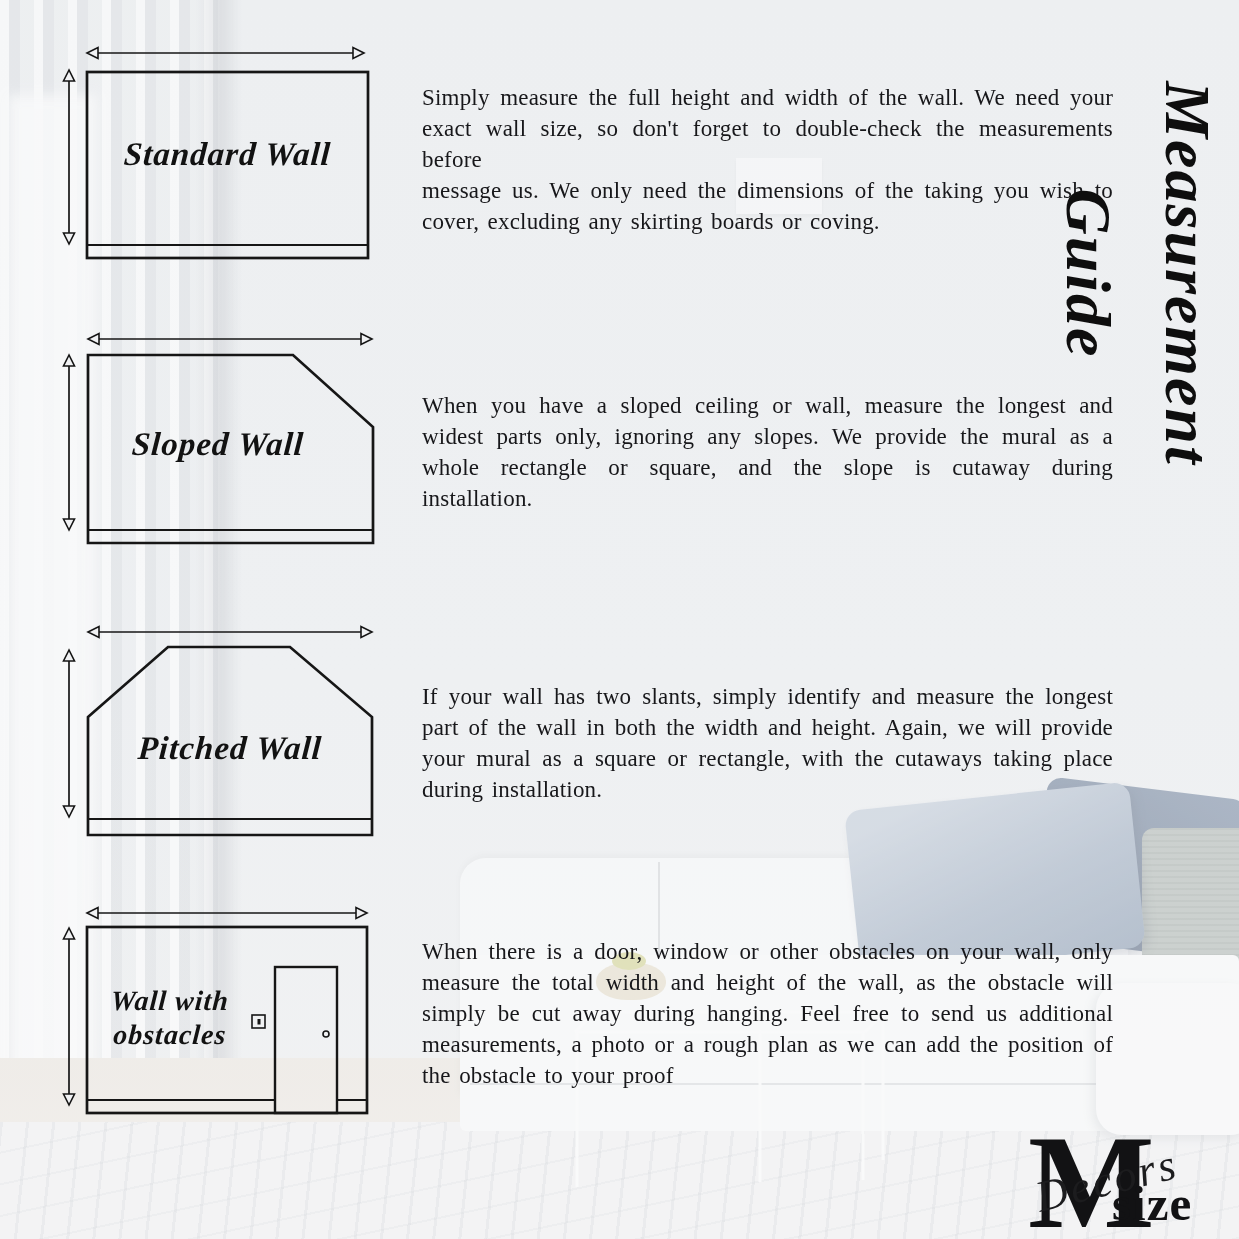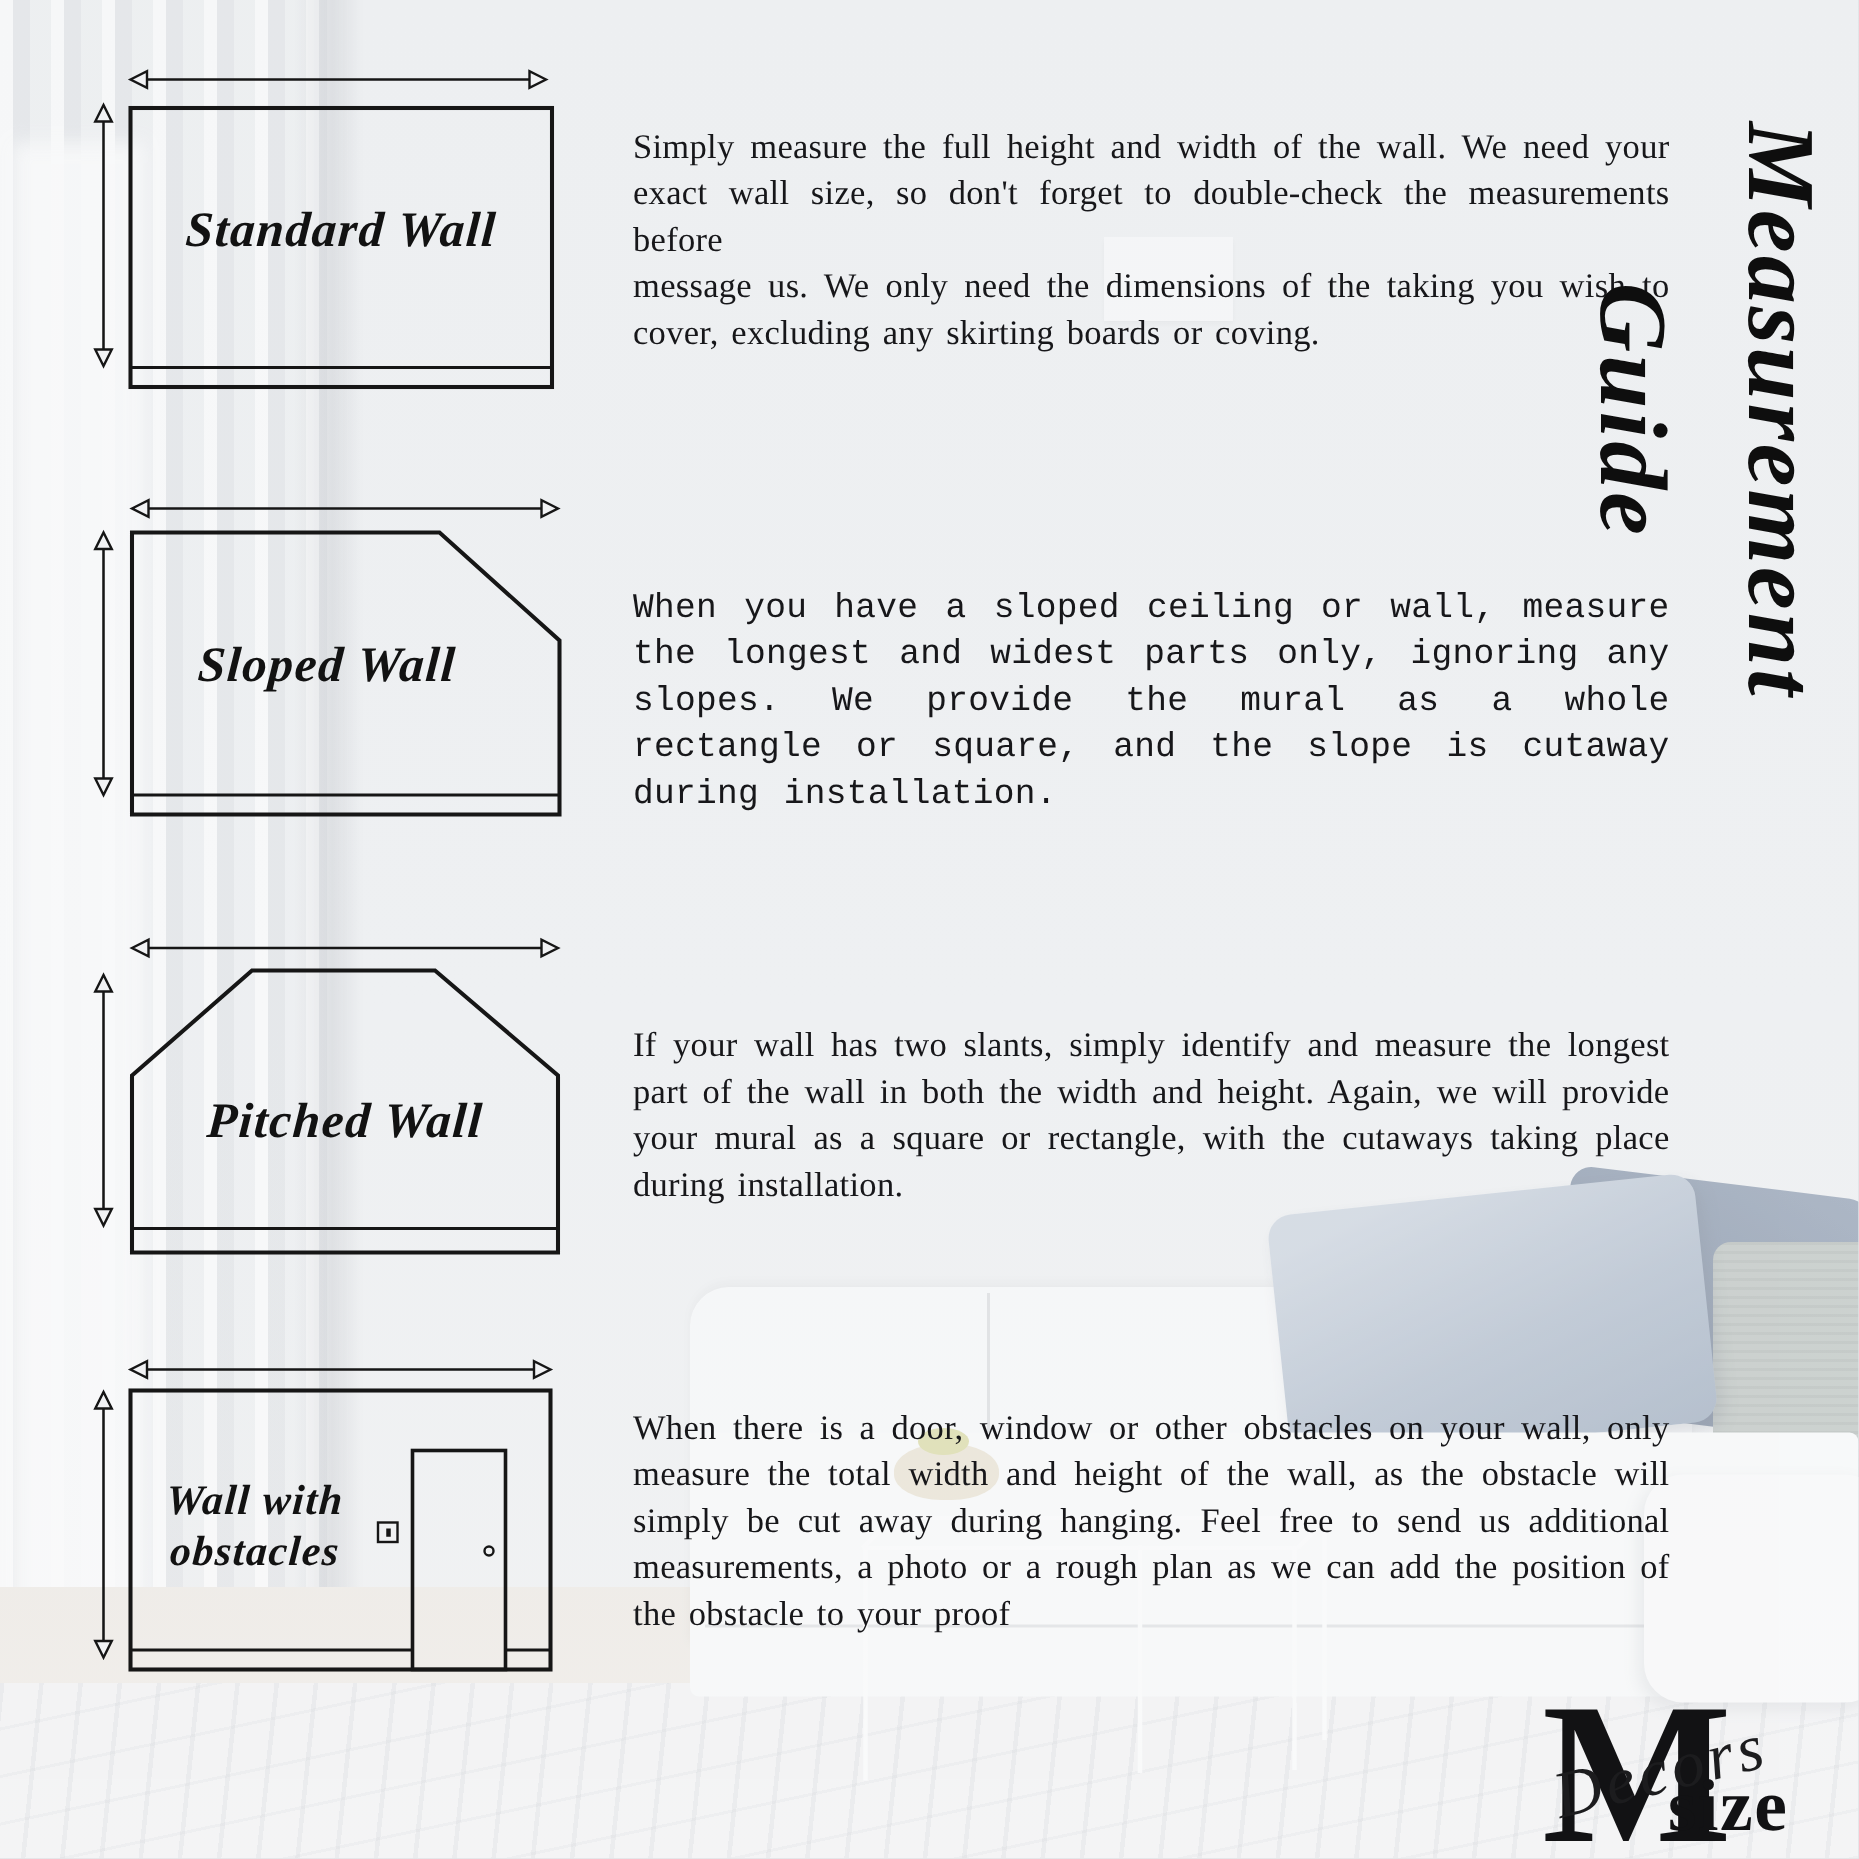--- a/index.html
+++ b/index.html
@@ -176,21 +176,21 @@
         <rect x="199.5" y="126" width="3" height="5.5" fill="#161616"></rect>
       </g>
       <circle class="stroke" cx="268" cy="141" r="3" stroke-width="1.6"></circle>
     </svg>
     <div class="diagram-label label-md" style="left:26px; top:92px; width:172px;">Wall with</div>
     <div class="diagram-label label-md" style="left:26px; top:126px; width:172px;">obstacles</div>
   </div>
 
   <p class="copy" style="top:82px;"><span>Simply measure the full height and width of the wall. We need your exact wall size, so don't forget to double-check the measurements before</span><br><span>message us. We only need the dimensions of the taking you wish to cover, excluding any skirting boards or coving.</span></p>
 
-  <p class="copy" style="top:390px;font-family:Liberation Mono, monospace;">When you have a sloped ceiling or wall, measure the longest and widest parts only, ignoring any slopes. We provide the mural as a whole rectangle or square, and the slope is cutaway during installation.</p>
+  <p class="copy" style="top:390px;">When you have a sloped ceiling or wall, measure the longest and widest parts only, ignoring any slopes. We provide the mural as a whole rectangle or square, and the slope is cutaway during installation.</p>
 
   <p class="copy" style="top:681px;">If your wall has two slants, simply identify and measure the longest part of the wall in both the width and height. Again, we will provide your mural as a square or rectangle, with the cutaways taking place during installation.</p>
 
   <p class="copy" style="top:936px;">When there is a door, window or other obstacles on your wall, only measure the total width and height of the wall, as the obstacle will simply be cut away during hanging. Feel free to send us additional measurements, a photo or a rough plan as we can add the position of the obstacle to your proof</p>
 
   <div class="vertical-title">Measurement Guide</div>
 
   <div class="logo">
     <span class="logo-m">M</span>
     <span class="logo-rest">size</span>

